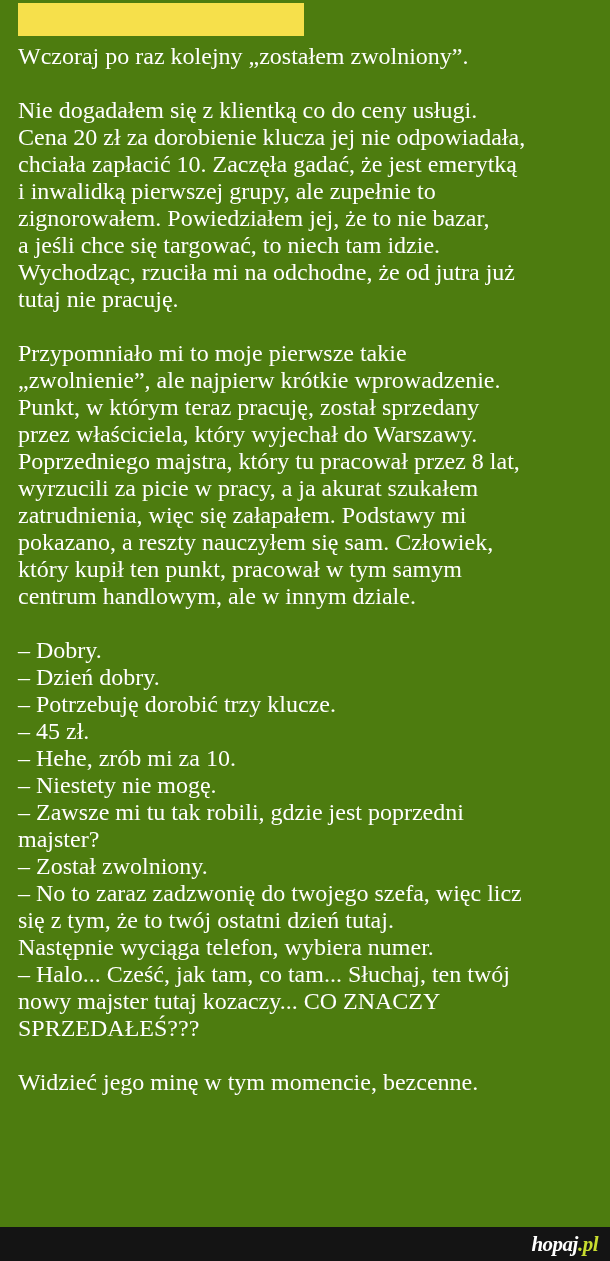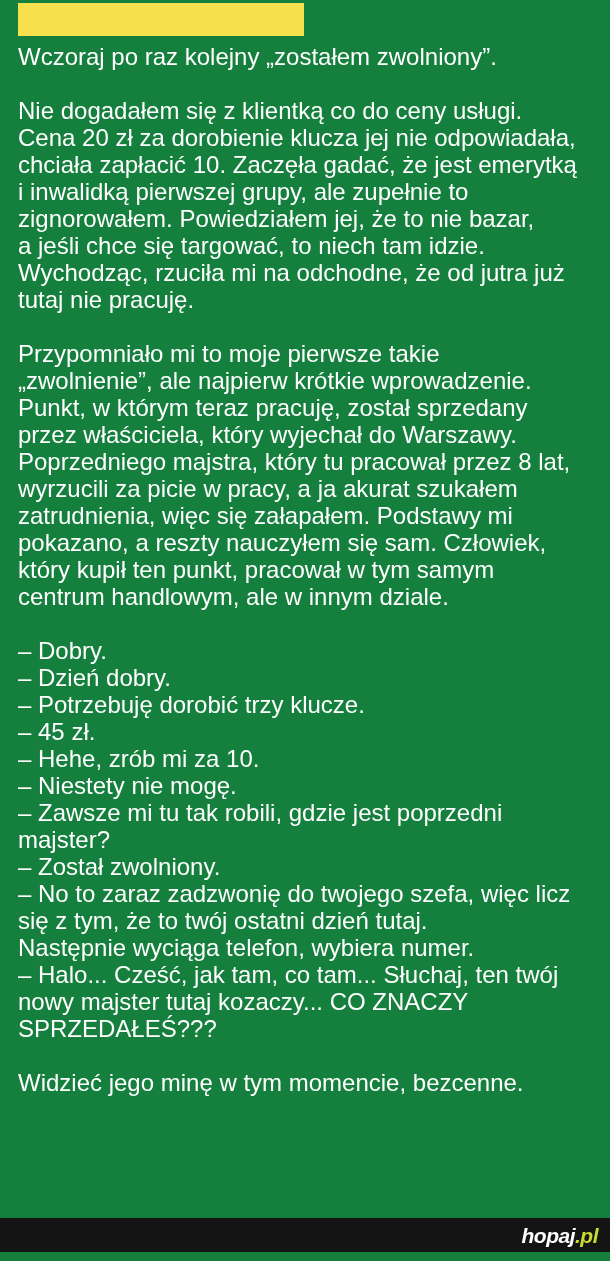--- a/index.html
+++ b/index.html
@@ -1,23 +1,23 @@
 <!DOCTYPE html>
 <html lang="pl"><head>
 <meta charset="utf-8">
 <style>
   * { margin: 0; padding: 0; box-sizing: border-box; }
   html, body { background: #000; }
   .page {
     position: relative;
     width: 610px;
     height: 1261px;
-    background: #15803d;
+    background: #4d7c0f;
     overflow: hidden;
-    font-family: Liberation Sans, sans-serif;
+    font-family: Liberation Serif, serif;
   }
   .censor-bar {
     position: absolute;
     left: 18px;
     top: 3px;
     width: 286px;
     height: 33px;
     background: #f6e04b;
   }
   .story {
@@ -31,21 +31,21 @@
     font-weight: 400;
   }
   .story p {
     margin: 0 0 27px 0;
     white-space: pre-line;
   }
   .story p:last-child { margin-bottom: 16px; }
   .footer {
     position: absolute;
     left: 0;
-    bottom: 9px;
+    bottom: 0;
     width: 610px;
     height: 34px;
     background: #141414;
     display: flex;
     align-items: center;
     justify-content: flex-end;
     padding-right: 12px;
   }
   .logo {
     font-weight: bold;

